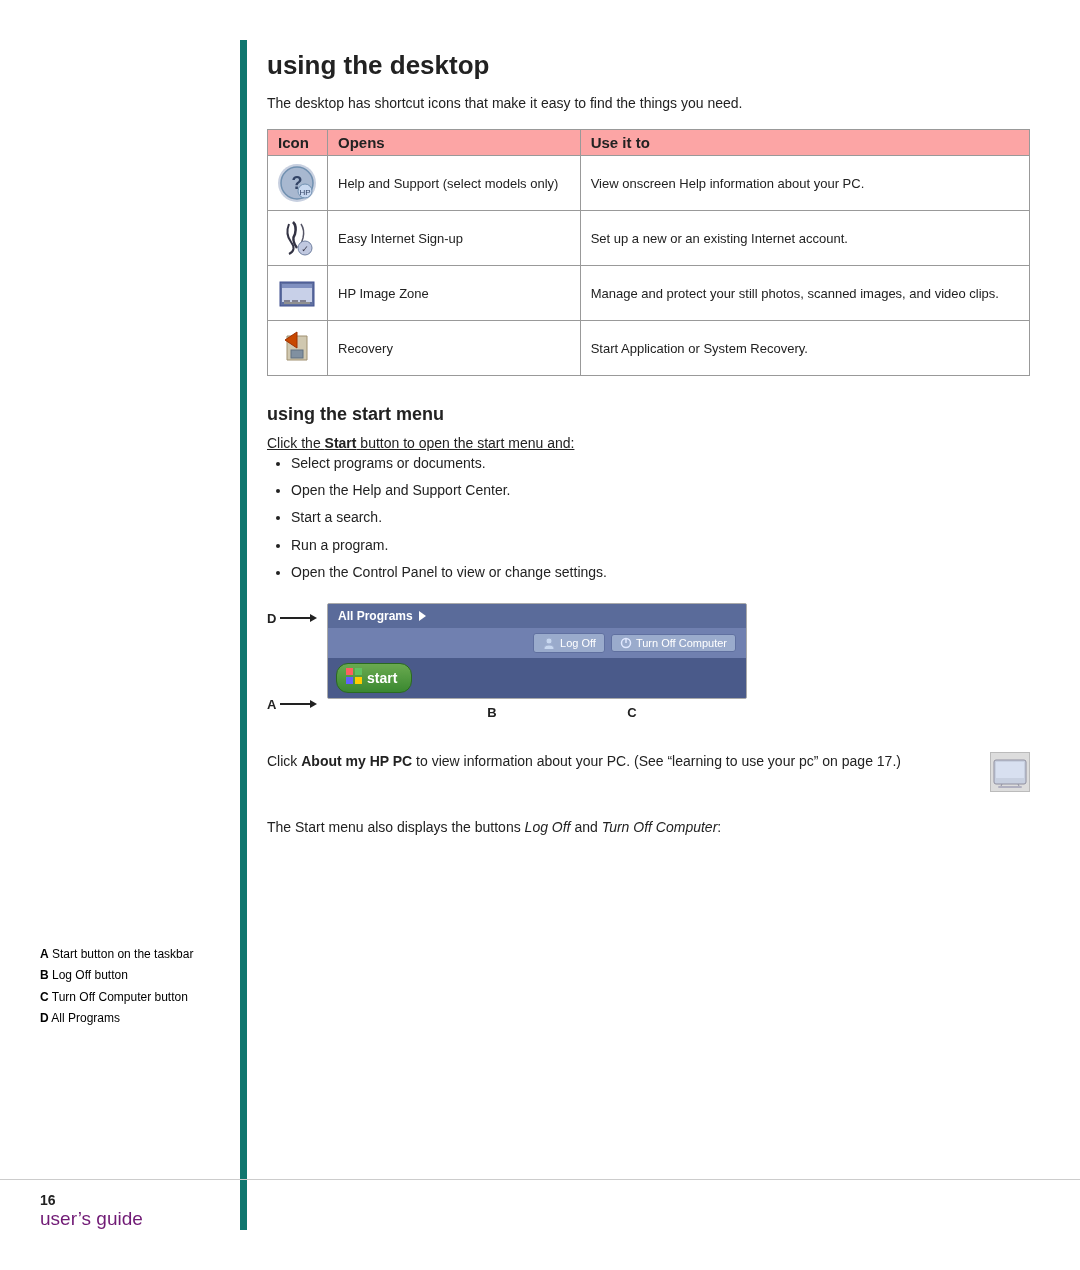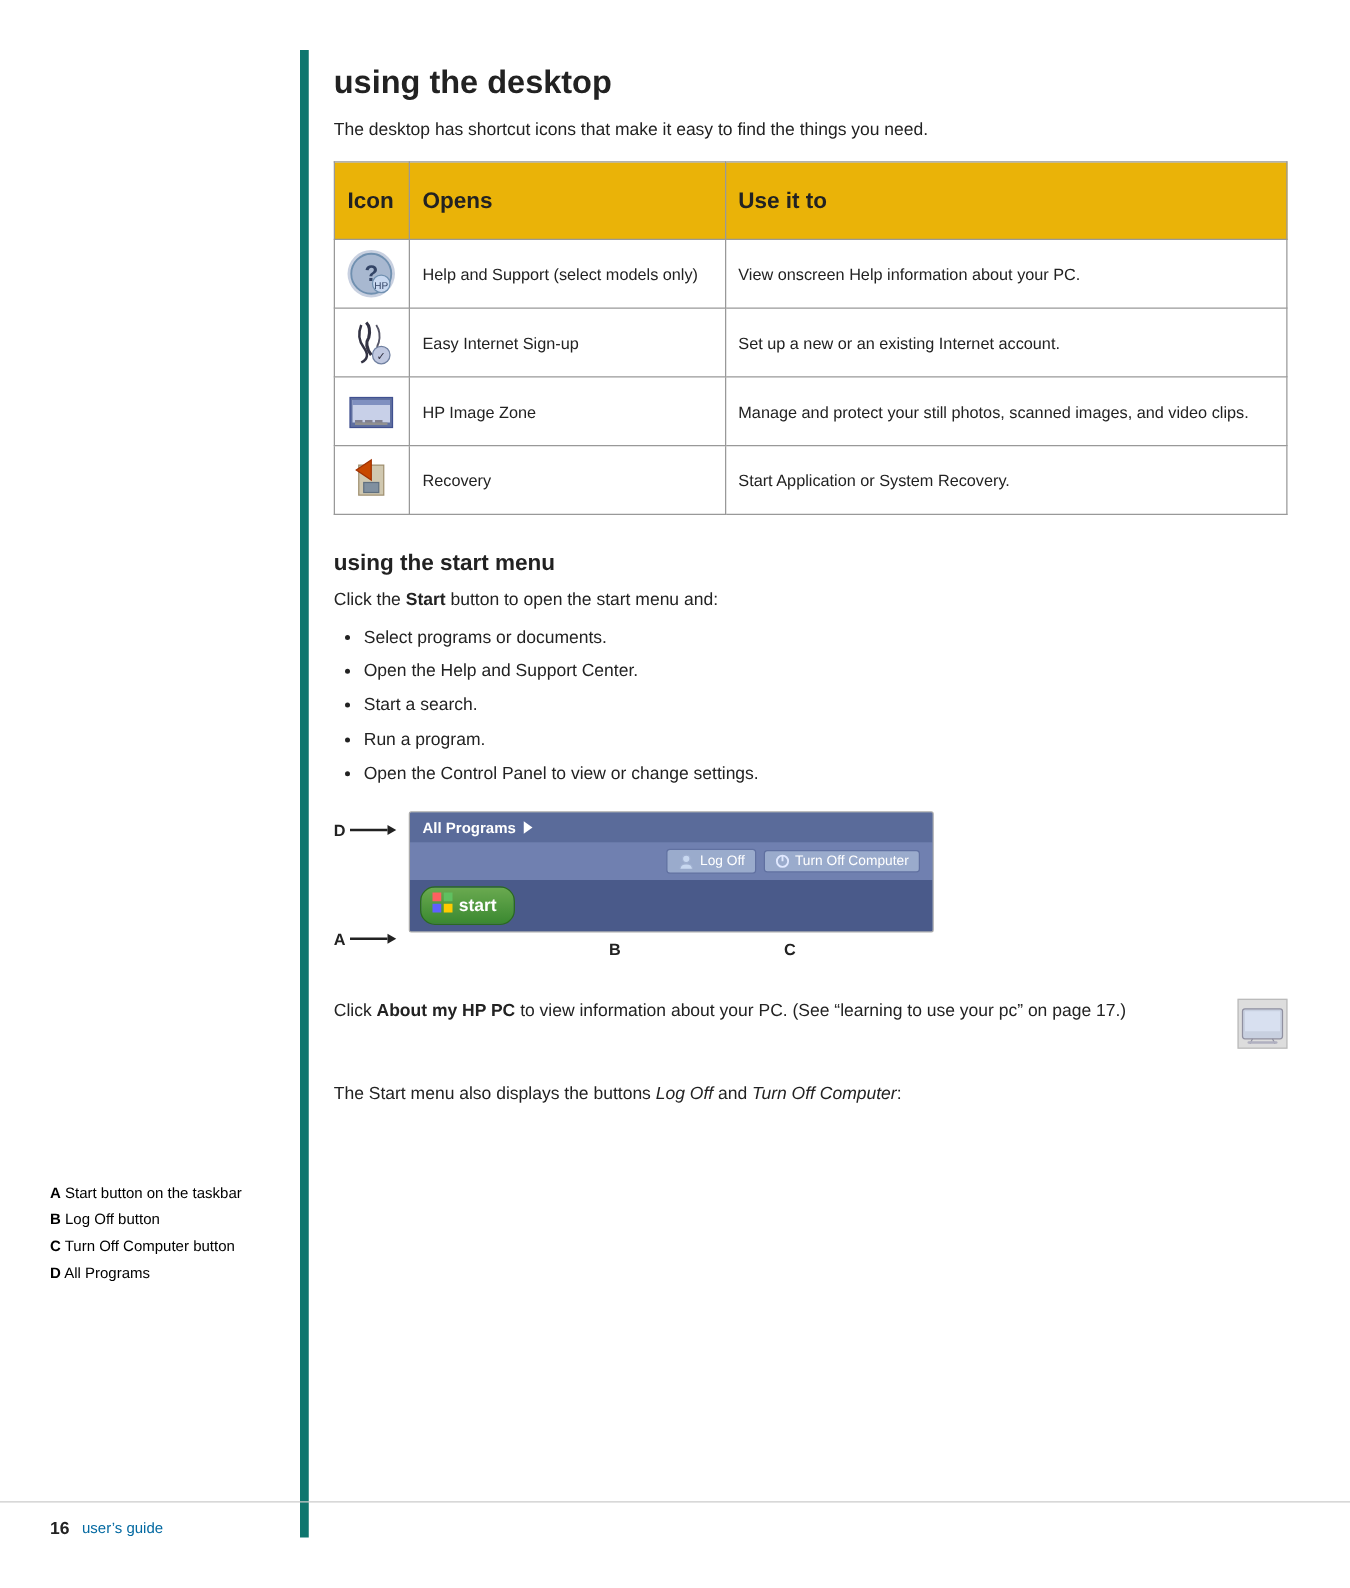--- a/index.html
+++ b/index.html
@@ -66,26 +66,26 @@
 
     
     .icon-table {
       width: 100%;
       border-collapse: collapse;
       margin-bottom: 28px;
       font-size: 13px;
     }
 
     .icon-table th {
-      background: #eab308;
+      background: #fca5a5;
       border: 1px solid #999;
-      padding: 20px 10px;
+      padding: 4px 10px;
       text-align: left;
       font-weight: bold;
-      font-size: 18px;
+      font-size: 15px;
     }
 
     .icon-table td {
       border: 1px solid #999;
       padding: 8px 10px;
       vertical-align: middle;
     }
 
     .icon-table td.icon-cell {
       width: 60px;
@@ -138,21 +138,21 @@
 
     h2.section-title {
       font-size: 18px;
       font-weight: bold;
       color: #222;
       margin-bottom: 10px;
     }
 
     .section-intro {
       font-size: 14px;
-      margin-bottom: 10px;
+      text-decoration: underline;
     }
 
     .bullet-list {
       list-style: disc;
       margin-left: 24px;
       margin-bottom: 18px;
       font-size: 14px;
       line-height: 1.8;
     }
 
@@ -291,35 +291,35 @@
       font-size: 14px;
       line-height: 1.6;
     }
 
     .footer {
       position: absolute;
       bottom: 40px;
       left: 0;
       right: 0;
       display: flex;
-      align-items: center;
       padding: 0 40px;
       border-top: 1px solid #ccc;
       padding-top: 12px;
+      flex-direction: column;
     }
 
     .footer-page {
       font-size: 14px;
       font-weight: bold;
       margin-right: 10px;
     }
 
     .footer-text {
-      font-size: 12px;
-      color: #0369a1;
+      font-size: 19px;
+      color: #701a75;
     }
 
     strong { font-weight: bold; }
     em { font-style: italic; }
   </style>
 </head>
 <body>
 
 <div class="page-container">
 

